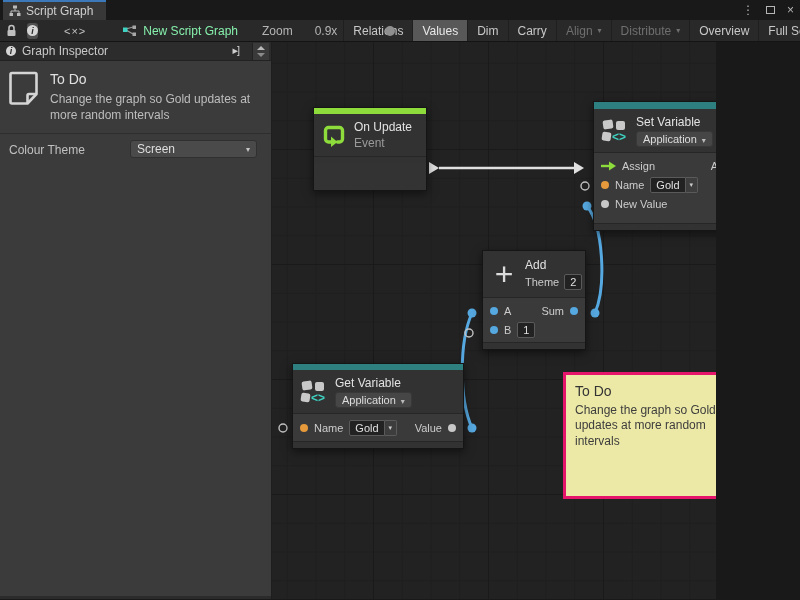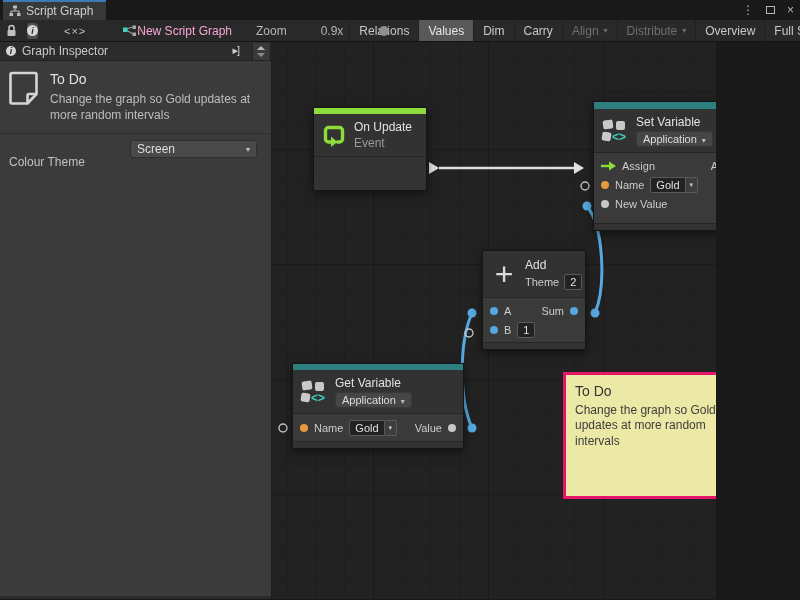--- a/index.html
+++ b/index.html
@@ -19,25 +19,25 @@
     display:flex; align-items:center; color:#c0c0c0; font-size:12px; overflow:hidden; white-space:nowrap; }
   .tb-ico { display:flex; align-items:center; justify-content:center; }
   .lockwrap { margin-left:6px; }
   .infobtn { margin-left:10px; width:24px; height:16px; background:#505050; border-radius:3px;
     display:flex; align-items:center; justify-content:center; }
   .infocircle { width:11px; height:11px; border-radius:50%; background:#d6d6d6; color:#2a2a2a;
     font-size:9px; font-weight:bold; display:flex; align-items:center; justify-content:center; font-style:italic; }
   .codeico { margin-left:26px; color:#c4c4c4; font-size:11px; letter-spacing:1px; }
   .tbsep { width:1px; height:14px; background:#1c1c1c; margin-left:24px; }
   .newgraphico { margin-left:12px; }
-  .newgraphlbl { color:#f9a8d4; }
+  .newgraphlbl { margin-left:6px; color:#86efac; }
   .zoomlbl { margin-left:24px; color:#b5b5b5; }
   .slider { margin-left:10px; width:100px; height:2px; background:#5f5f5f; position:relative; }
   .slider .handle { position:absolute; left:82px; top:-4px; width:10px; height:10px; border-radius:50%; background:#8f8f8f; }
-  .zoomval { margin-left:24px; color:#b5b5b5; }
+  .zoomval { margin-left:12px; color:#b5b5b5; }
   .tb-buttons { display:flex; align-items:stretch; height:22px; margin-left:6px; }
   .tb-btn { display:flex; align-items:center; padding:0 9px; border-left:1px solid #1f1f1f; color:#c8c8c8; }
   .tb-btn.active { background:#585858; color:#e8e8e8; }
   .tb-btn.disabled { color:#6f6f6f; }
   .tb-btn .caret { font-size:8px; margin-left:5px; }
 
   
   .main { display:flex; height:557px; }
 
   
@@ -49,21 +49,21 @@
   .stepper { position:absolute; right:2px; top:1px; width:17px; height:17px; background:#3a3a3a;
     border-left:1px solid #222; display:flex; flex-direction:column; align-items:center; justify-content:center; gap:3px; }
   .tri-up { width:0; height:0; border-left:4px solid transparent; border-right:4px solid transparent; border-bottom:4px solid #b9b9b9; }
   .tri-dn { width:0; height:0; border-left:4px solid transparent; border-right:4px solid transparent; border-top:4px solid #8a8a8a; }
 
   .notesec { display:flex; gap:11px; padding:10px 8px 8px 8px; }
   .notetitle { font-size:14px; color:#e0e0e0; margin-bottom:5px; }
   .notedesc { font-size:12px; color:#bdbdbd; width:212px; line-height:1.3; }
   .insp-div { height:1px; background:#2e2e2e; margin:2px 0 0 0; }
   .themerow { position:relative; height:26px; margin-top:3px; }
-  .themelbl { position:absolute; left:9px; top:18px; font-size:12px; color:#c0c0c0; }
+  .themelbl { position:absolute; left:9px; top:6px; font-size:12px; color:#c0c0c0; }
   .dropdown { position:absolute; left:130px; top:3px; width:127px; height:18px; background:#4a4a4a;
     border:1px solid #303030; border-radius:3px; display:flex; align-items:center; padding:0 6px;
     font-size:12px; color:#dedede; }
   .dropdown .caret { margin-left:auto; font-size:8px; color:#c5c5c5; }
   .sb-bottom { position:absolute; left:0; right:0; bottom:0; height:3px; background:#2b2b2b; }
 
   
   .canvas { position:relative; width:444px; height:557px; background-color:#222;
     background-image:
       linear-gradient(#1a1a1a 1px, transparent 1px),

